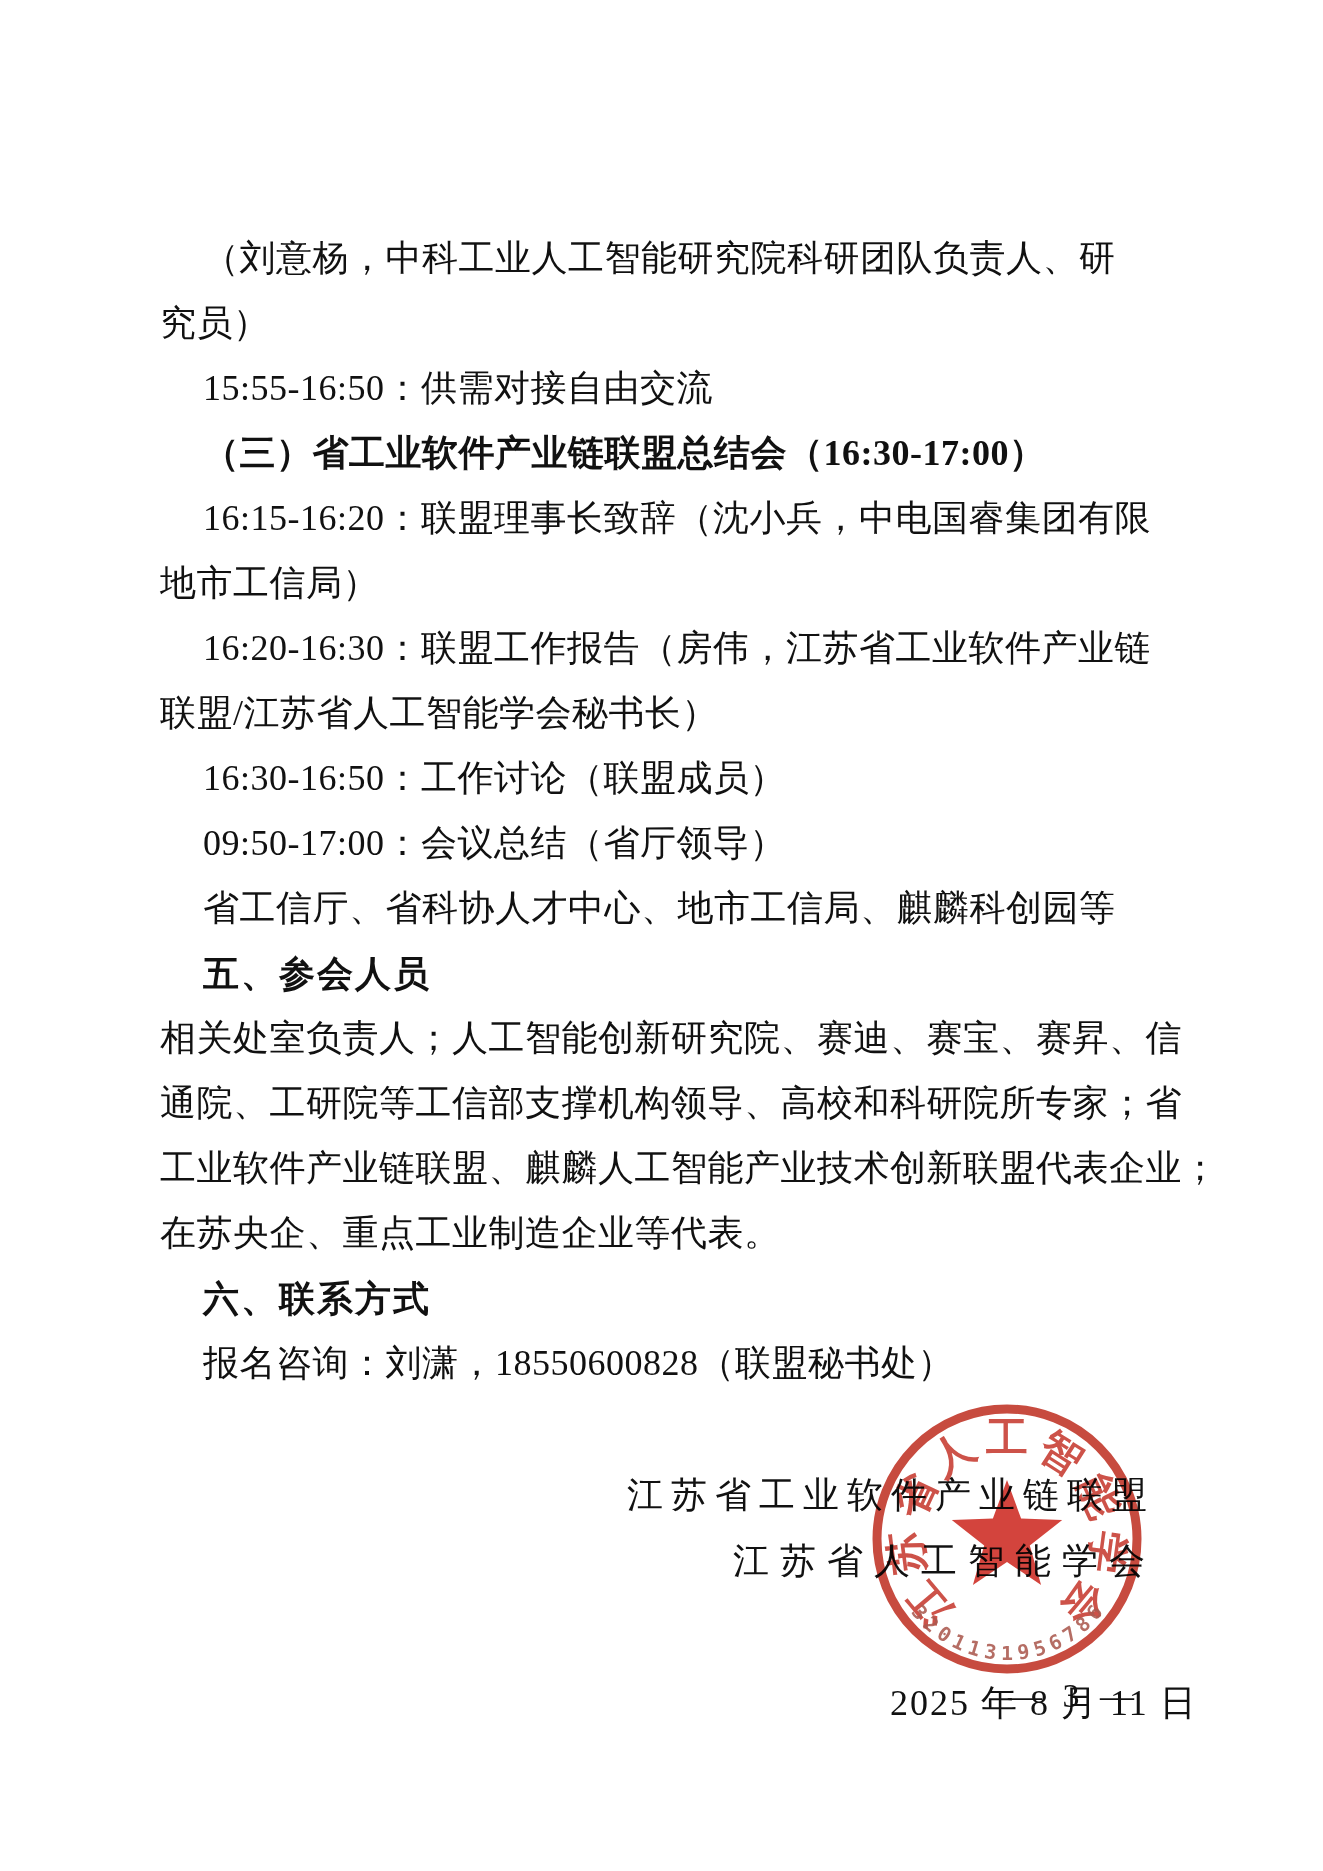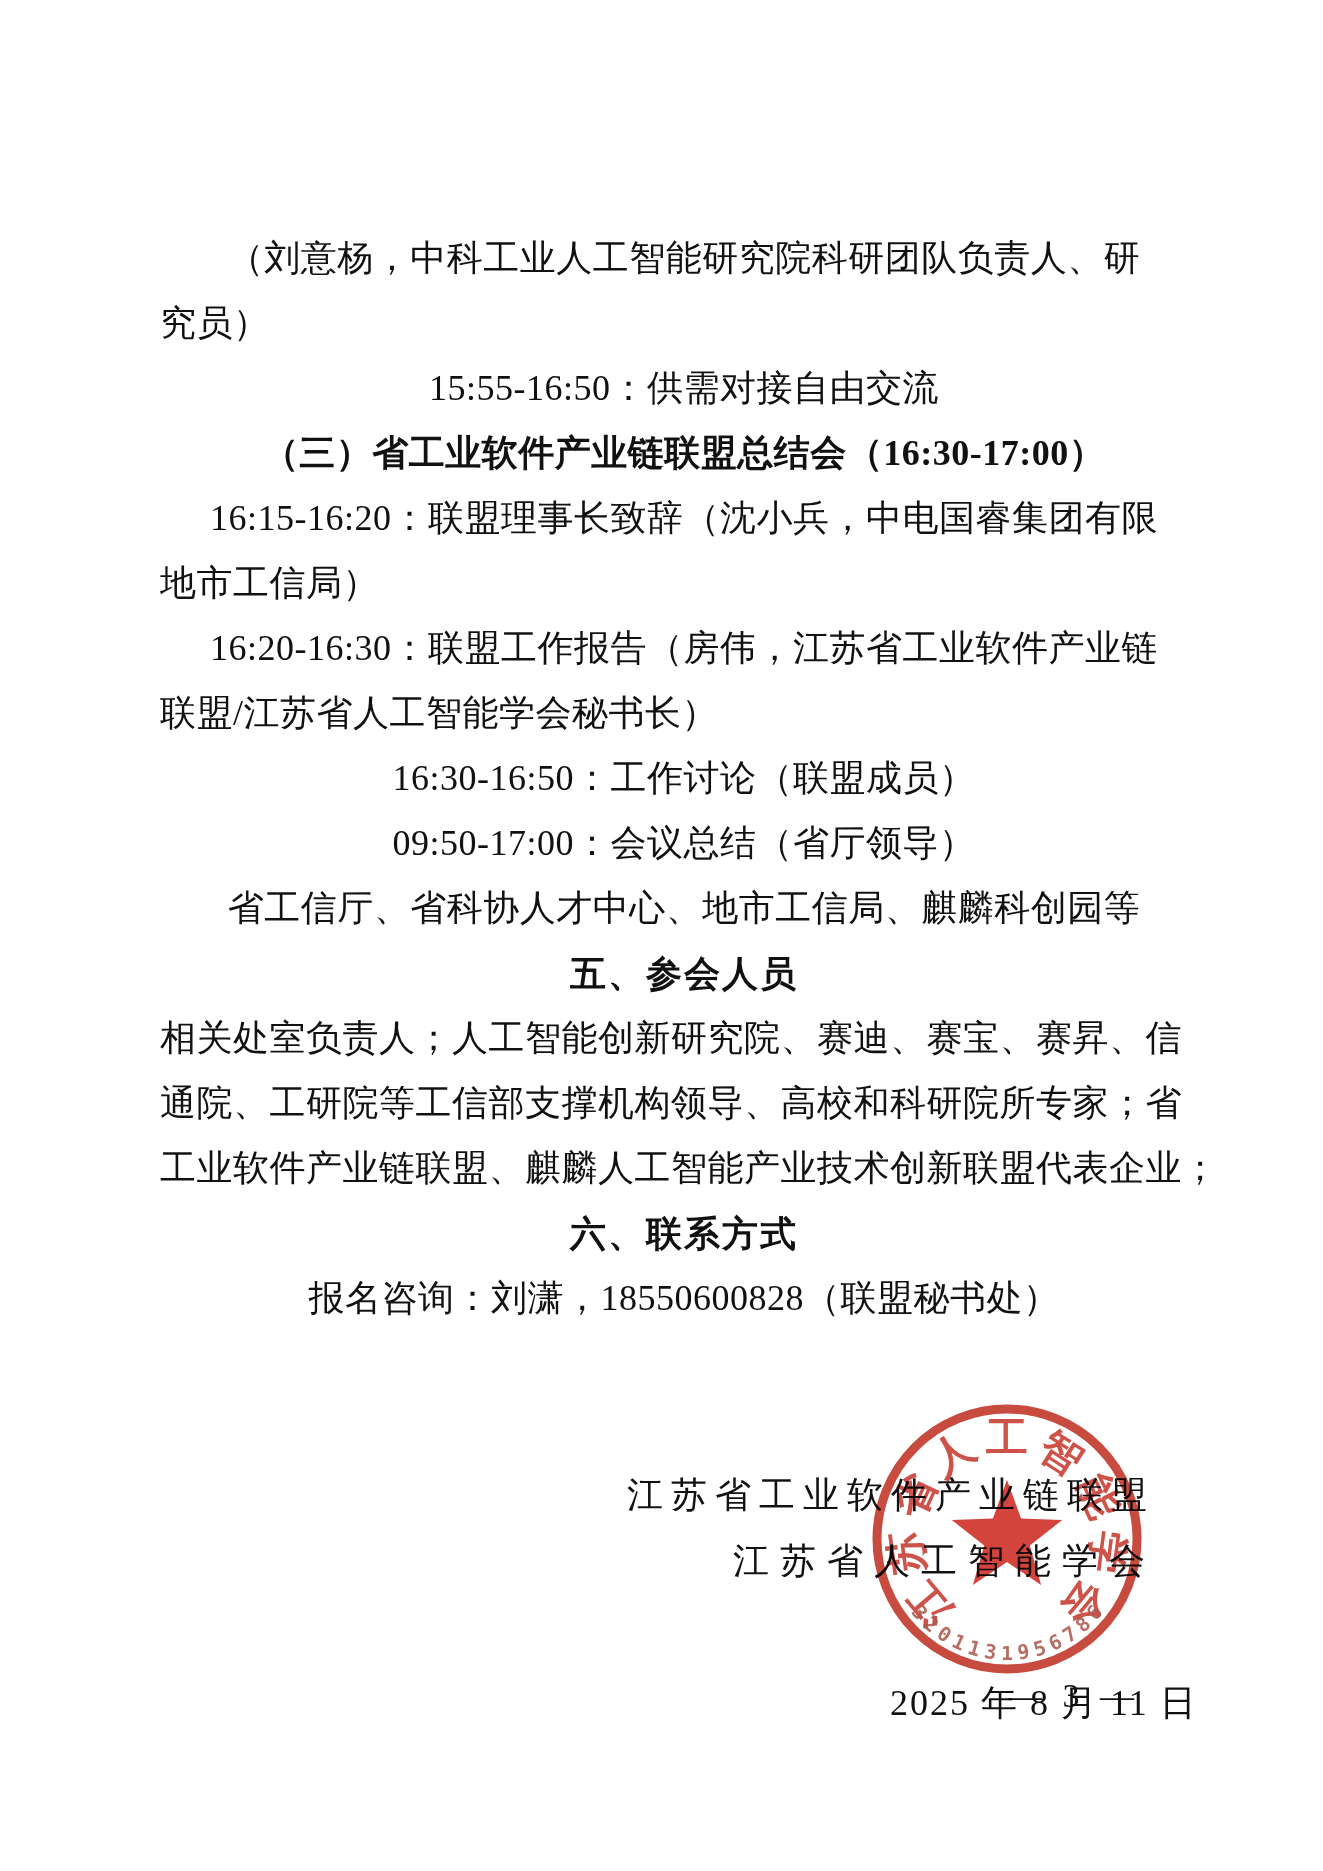--- a/index.html
+++ b/index.html
@@ -15,21 +15,21 @@
   .doc-body{
     position:absolute;
     left:160px;top:226px;width:1005px;
   }
   .line{
     height:65px;line-height:65px;
     font-size:36px;
     letter-spacing:0.5px;
     white-space:nowrap;
   }
-  .indent{padding-left:43px;text-align:center;}
+  .indent{padding-left:43px;}
   .bold{font-weight:bold;}
   .heading{
     font-weight:bold;
     font-family:"Liberation Sans","DejaVu Sans",sans-serif;
     letter-spacing:2px;
   }
   .sig-line{
     position:absolute;
     height:42px;line-height:42px;
     font-size:36px;
@@ -79,20 +79,21 @@
     <div class="line">地市工信局）</div>
     <div class="line indent">16:20-16:30：联盟工作报告（房伟，江苏省工业软件产业链</div>
     <div class="line">联盟/江苏省人工智能学会秘书长）</div>
     <div class="line indent">16:30-16:50：工作讨论（联盟成员）</div>
     <div class="line indent">09:50-17:00：会议总结（省厅领导）</div>
     <div class="line indent">省工信厅、省科协人才中心、地市工信局、麒麟科创园等</div>
     <div class="line indent heading">五、参会人员</div>
     <div class="line">相关处室负责人；人工智能创新研究院、赛迪、赛宝、赛昇、信</div>
     <div class="line">通院、工研院等工信部支撑机构领导、高校和科研院所专家；省</div>
     <div class="line">工业软件产业链联盟、麒麟人工智能产业技术创新联盟代表企业；</div>
+    <div class="line">在苏央企、重点工业制造企业等代表。</div>
     <div class="line indent heading">六、联系方式</div>
     <div class="line indent">报名咨询：刘潇，18550600828（联盟秘书处）</div>
   </div>
 
   <div class="sig-line" id="sig-org1">江苏省工业软件产业链联盟</div>
   <div class="sig-line" id="sig-org2">江苏省人工智能学会</div>
   <div class="sig-line" id="sig-date">2025 年 8 月 11 日</div>
 
   <div class="page-number">— 3 —</div>
 

